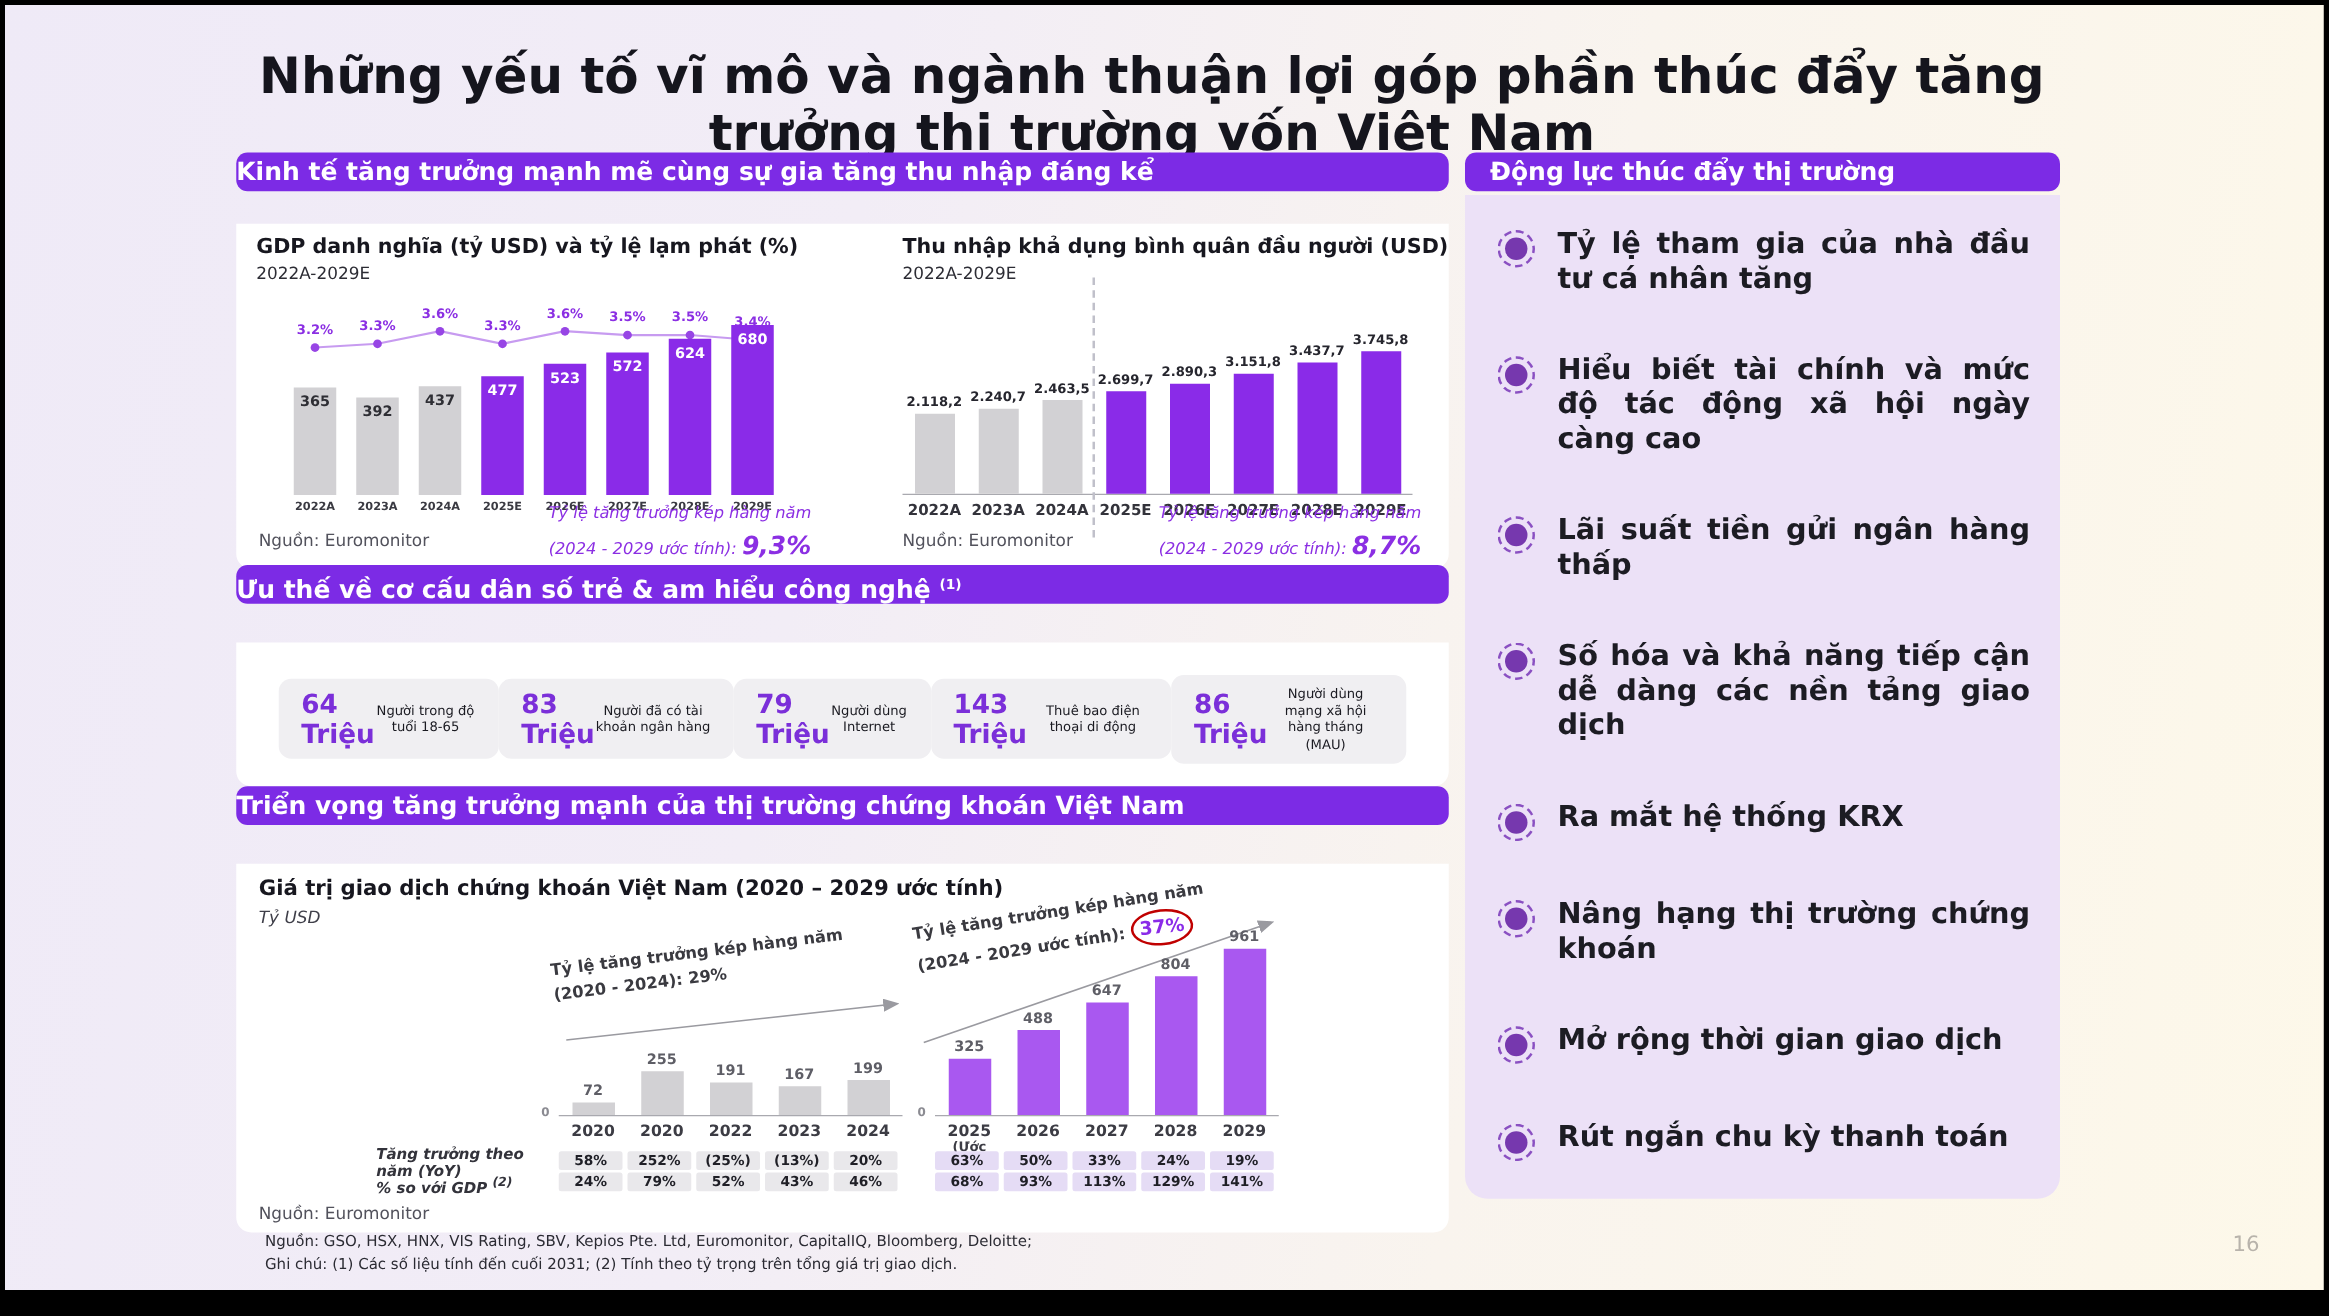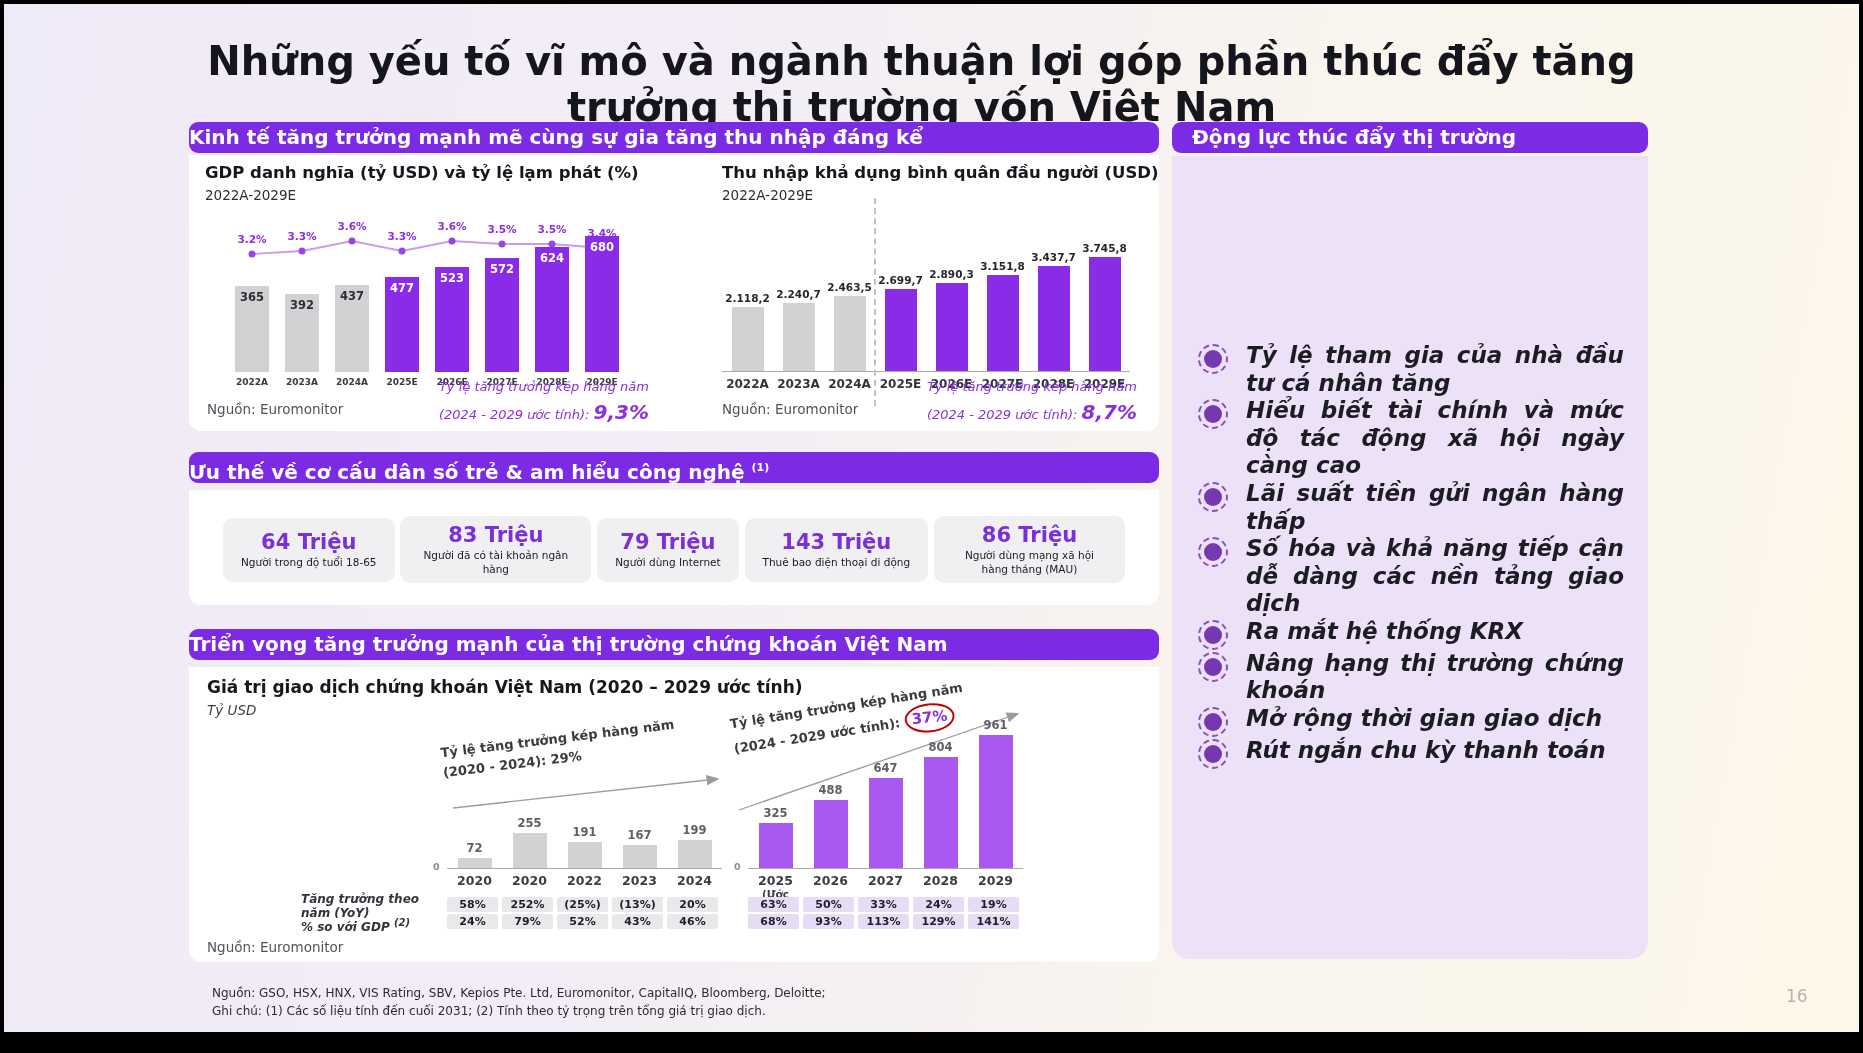--- a/index.html
+++ b/index.html
@@ -9,21 +9,21 @@
 
   #title { position:absolute; top:34px; left:190px; width:1455px; text-align:center;
            font-size:40px; font-weight:bold; color:#15151d; }
 
   .hdr { position:absolute; left:185px; width:970px; height:31px; background:var(--accent);
          color:#fff; font-weight:bold; font-size:20px; text-align:left; line-height:31px; border-radius:9px; }
   #hdr-economy { top:118px; } #hdr-demo { top:448px; } #hdr-outlook { top:625px; }
   #hdr-drivers { left:1168px; width:476px; top:118px;padding-left:20px; }
   .hdr sup { font-size:11px; }
 
-  .card { position:absolute; left:185px; width:970px; background:#fff; border-radius:0 0 12px 12px; }
+  .card { position:absolute; left:185px; width:970px; background:#fff; border-radius:0 0 12px 12px;margin-top:24px; }
   #card-economy { top:151px; height:276px; }
   #card-demo    { top:486px; height:115px; }
   #card-outlook { top:663px; height:295px; }
 
   .ctitle { position:absolute; font-size:16.5px; font-weight:bold; color:#17171f; }
   .csub   { position:absolute; font-size:13.5px; color:#2c2c34; }
   #gdp-title { left:16px; top:8px; }   #gdp-sub { left:16px; top:32px; }
   #income-title { left:533px; top:8px; } #income-sub { left:533px; top:32px; }
   #trade-title { left:18px; top:10px; font-size:17px; }
   #trade-unit  { left:18px; top:35px; font-style:italic; color:#3f3f49; }
@@ -57,21 +57,21 @@
   #income-cols { display:flex; align-items:flex-end; height:140px; border-bottom:1.5px solid #a9a9af; }
   .icol { width:51px; height:100%; display:flex; flex-direction:column; align-items:center; justify-content:flex-end; }
   .ival { font-size:10.5px; font-weight:bold; color:#26262e; margin-bottom:3px; white-space:nowrap; }
   .ibar { width:32px; background:var(--purple); }
   .ibar.actual { background:var(--gray); }
   .ixlab { width:51px; text-align:center; font-size:12px; font-weight:bold; color:#33333b; margin-top:5px; }
   #income-divider { position:absolute; left:152px; top:-34px; height:208px; border-left:2px dashed #c0c0ca; }
 
   
   #stats-row { position:absolute; top:26px; left:0; right:0; display:flex; justify-content:space-between; align-items:center; padding:0 34px; }
-  .stat { background:#f0eff2; border-radius:10px; min-height:64px; display:flex; flex-direction:column; justify-content:center; align-items:center; padding:7px 18px; }
+  .stat { background:#f0eff2; border-radius:10px; min-height:64px; display:flex; flex-direction:row; justify-content:center; align-items:center; padding:7px 18px; }
   .stat-value { font-size:21px; font-weight:bold; color:var(--statNum); }
   .stat-caption { font-size:10.5px; color:#1a1a21; text-align:center; line-height:1.3; margin-top:2px; max-width:155px; }
 
   
   .trade-group { position:absolute; top:52px; }
   #trade-g1 { left:258px; } #trade-g2 { left:559px; }
   .trade-bars { display:flex; height:150px; align-items:flex-end; border-bottom:1.5px solid #a9a9af; width:275px; }
   .tcol { width:55px; display:flex; flex-direction:column; align-items:center; justify-content:flex-end; }
   .tval { font-size:11.5px; font-weight:bold; color:#5e5e66; margin-bottom:3px; }
   .tbar { width:34px; }
@@ -91,21 +91,21 @@
   .cg { background:var(--cellGray); } .cp { background:var(--cellPurple); }
   .tspacer { width:26px; }
   #ann1 { position:absolute; left:252px; top:62px; transform:rotate(-7deg); font-size:13px; font-weight:bold; color:#3a3a40; line-height:1.5; }
   #ann2 { position:absolute; left:542px; top:28px; transform:rotate(-9deg); font-size:13px; font-weight:bold; color:#3a3a40; line-height:1.65; }
   .red-circle { display:inline-block; border:2.5px solid var(--red); border-radius:50%; padding:0 5px; color:var(--purple);
                 font-size:15px; font-weight:bold; transform:rotate(3deg); }
   #trade-arrows { position:absolute; inset:0; pointer-events:none; }
 
   
   #panel-body { position:absolute; left:1168px; top:152px; width:476px; height:803px; background:var(--panel);
-                border-radius:0 0 18px 18px; padding:26px 24px 30px 26px; display:flex; flex-direction:column; justify-content:center;font-style:italic; }
+                border-radius:0 0 18px 18px; padding:26px 24px 30px 26px; display:flex; flex-direction:column; justify-content:space-between; }
   .driver { display:flex; gap:18px; align-items:flex-start; }
   .bullet { flex:0 0 30px; height:30px; border:2px dashed #8a50c2; border-radius:50%; display:flex; align-items:center; justify-content:center; margin-top:2px; }
   .bullet-dot { width:18px; height:18px; border-radius:50%; background:var(--bullet); }
   .driver-text { font-size:23px; font-weight:bold; color:#1c1c23; line-height:1.2; text-align:justify; }
 
   #footer { position:absolute; left:208px; top:980px; font-size:12px; color:#2b2b33; line-height:1.5; }
   #page-num { position:absolute; left:1782px; top:982px; font-size:17px; color:#b8b3ab; }
 </style>
 </head>
 <body>

